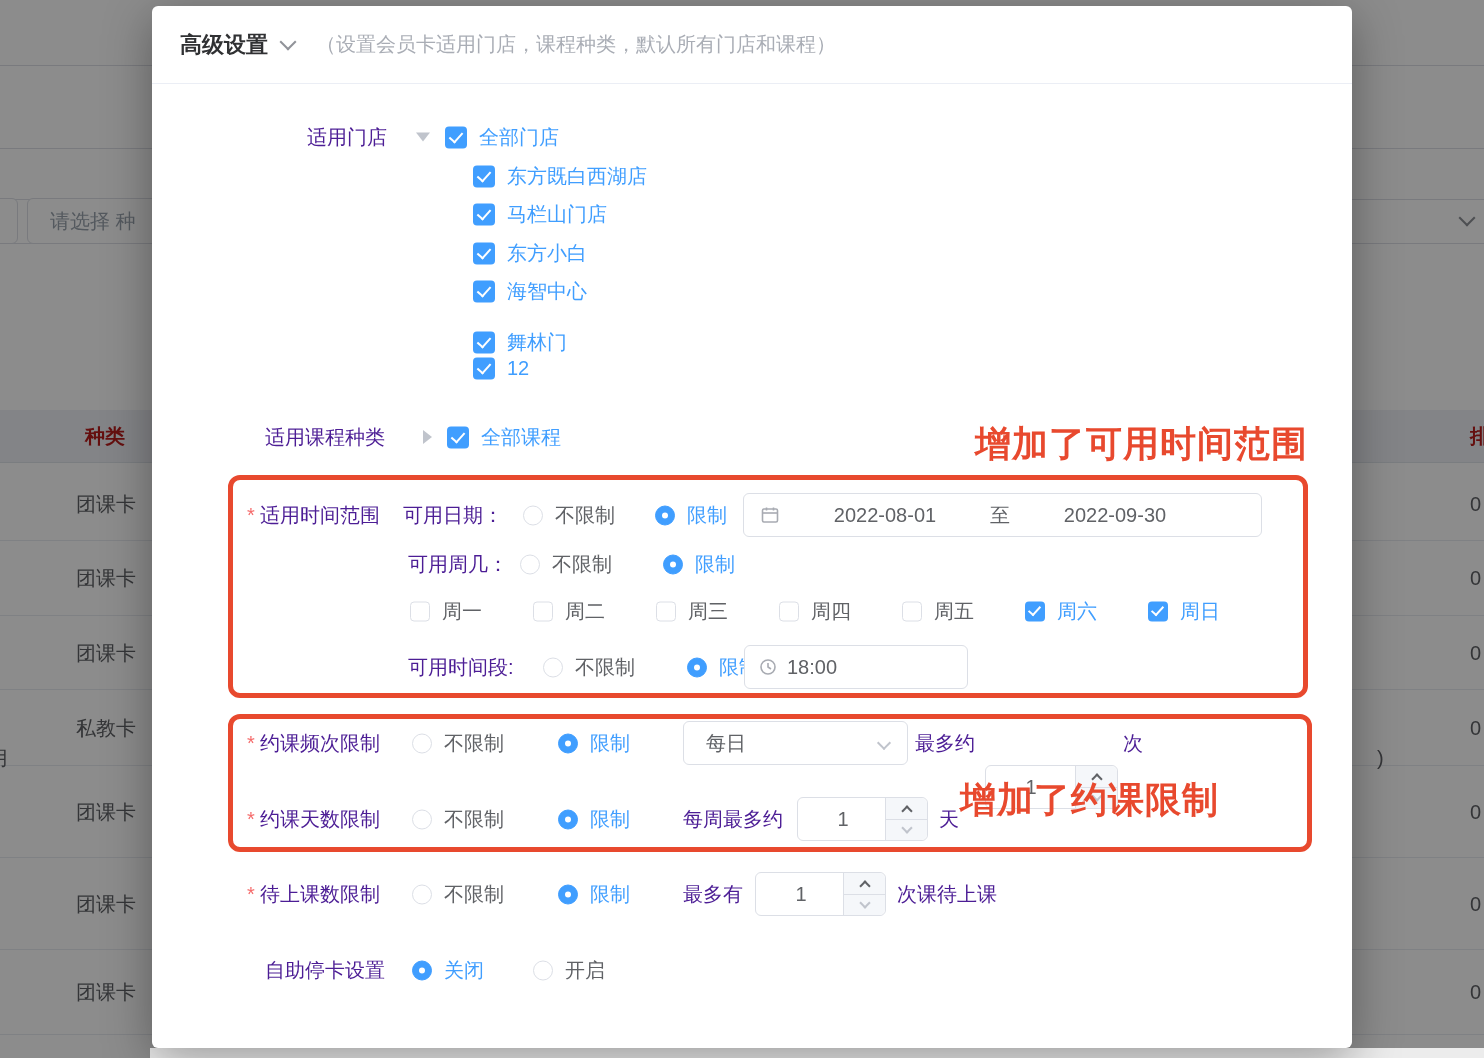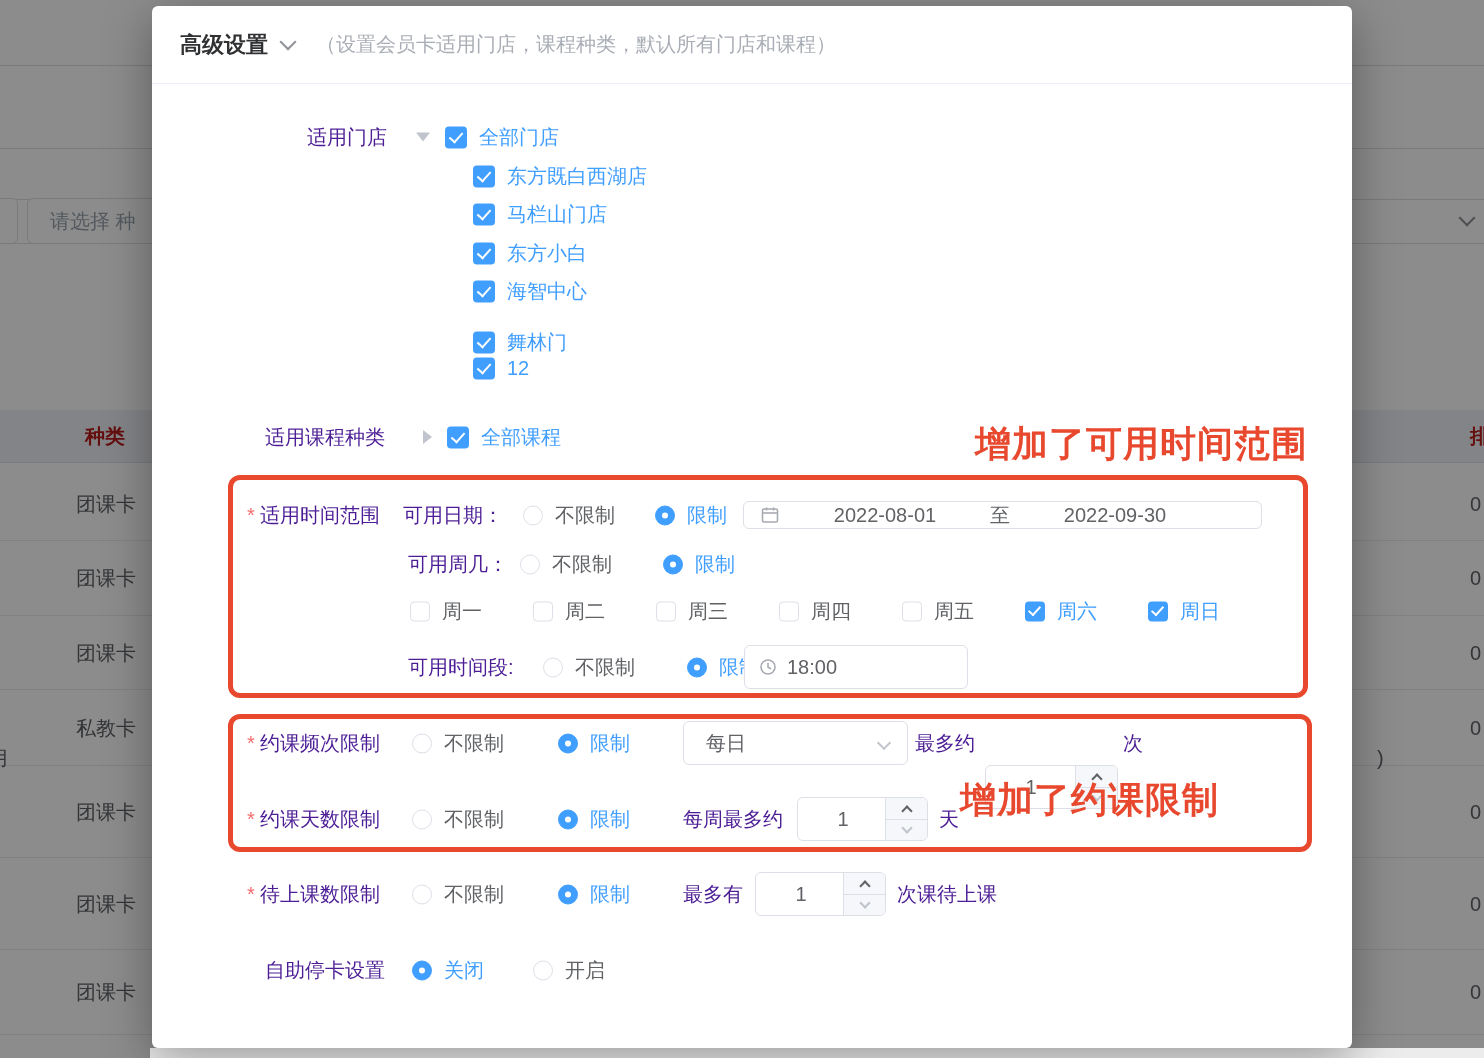--- a/index.html
+++ b/index.html
@@ -60,21 +60,21 @@
                             border-radius:50%; background:#fff; }
   .radio.sel span:last-child { color:#409EFF; }
 
   
   .caret-down { width:0; height:0; border-left:7px solid transparent; border-right:7px solid transparent;
                 border-top:9px solid #c0c4cc; }
   .caret-right { width:0; height:0; border-top:7px solid transparent; border-bottom:7px solid transparent;
                  border-left:9px solid #c0c4cc; }
 
   
-  .datebox { height:28px; border:1px solid #dcdfe6; border-radius:6px; background:#fff;
+  .datebox { height:44px; border:1px solid #dcdfe6; border-radius:6px; background:#fff;
              display:flex; align-items:center; padding:0 16px; }
   .datebox .dval { width:210px; text-align:center; color:#606266; }
   .timebox { width:224px; height:44px; border:1px solid #dcdfe6; border-radius:6px; background:#fff;
              display:flex; align-items:center; padding:0 14px; gap:10px; color:#606266; }
   .selbox { width:225px; height:44px; border:1px solid #dcdfe6; border-radius:6px; background:#fff;
             display:flex; align-items:center; padding:0 22px; color:#606266; position:relative; }
   .sel-chev { position:absolute; right:18px; top:16px; width:10px; height:10px;
               border-right:2px solid #c0c4cc; border-bottom:2px solid #c0c4cc; transform:rotate(45deg); }
   .numbox { width:133px; height:44px; border:1px solid #dcdfe6; border-radius:6px; background:#fff; position:relative; }
   .numval { position:absolute; left:0; top:0; bottom:0; width:90px; display:flex; align-items:center;

